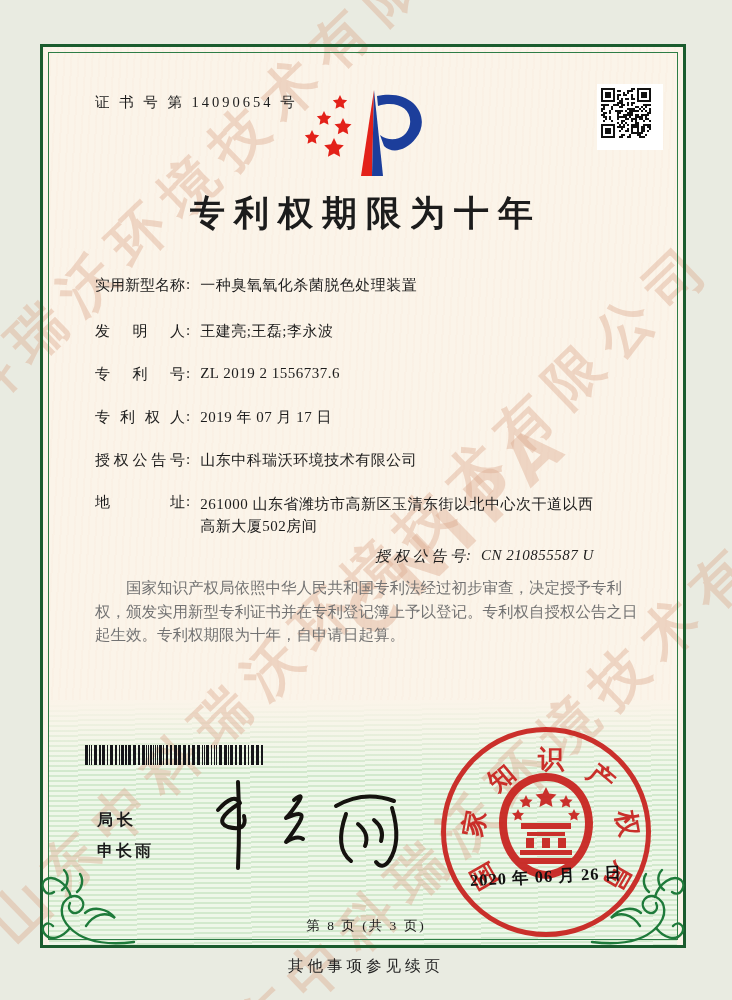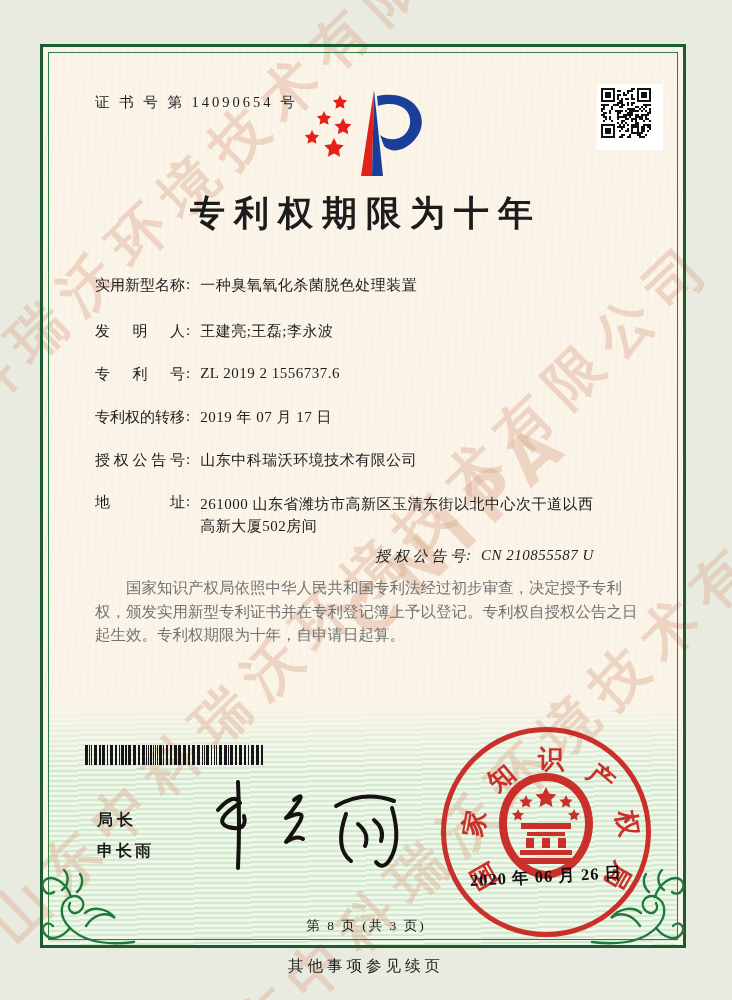--- a/index.html
+++ b/index.html
@@ -422,21 +422,21 @@
 <div class="row" style="top:276px;">
   <span class="lbl">实用新型名称</span><span class="sep">:</span><span class="val">一种臭氧氧化杀菌脱色处理装置</span>
 </div>
 <div class="row" style="top:322px;">
   <span class="lbl">发明人</span><span class="sep">:</span><span class="val">王建亮;王磊;李永波</span>
 </div>
 <div class="row" style="top:365px;">
   <span class="lbl">专利号</span><span class="sep">:</span><span class="val">ZL 2019 2 1556737.6</span>
 </div>
 <div class="row" style="top:408px;">
-  <span class="lbl">专利权的转移</span><span class="sep">:</span><span class="val">2019 年 07 月 17 日</span>
+  <span class="lbl">专利权人</span><span class="sep">:</span><span class="val">2019 年 07 月 17 日</span>
 </div>
 <div class="row" style="top:451px;">
   <span class="lbl">授权公告号</span><span class="sep">:</span><span class="val">山东中科瑞沃环境技术有限公司</span>
 </div>
 <div class="row" style="top:493px;">
   <span class="lbl">地址</span><span class="sep">:</span><span class="val val-addr">261000 山东省潍坊市高新区玉清东街以北中心次干道以西高新大厦502房间</span>
 </div>
 <div class="row" style="top:547px;" id="row-grant">
   <span class="grp2">
     <span class="lbl">授权公告号</span><span class="sep">:</span><span class="val">CN 210855587 U</span>

